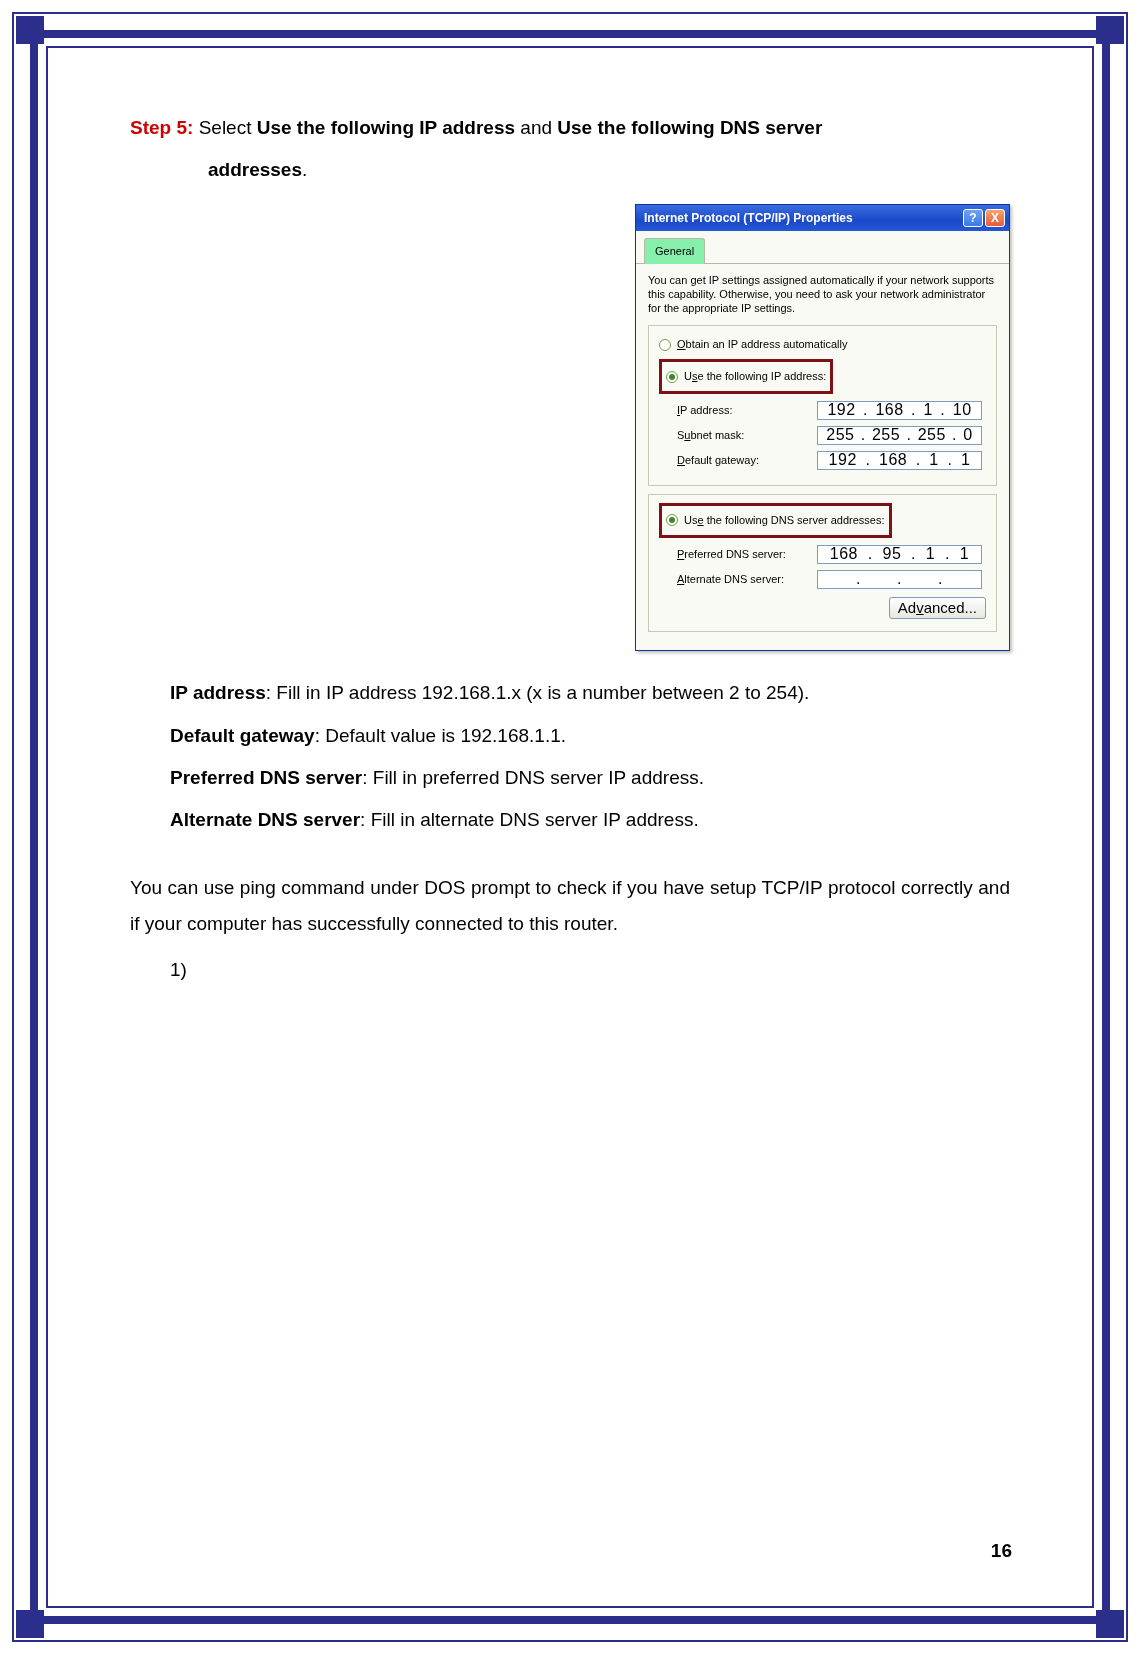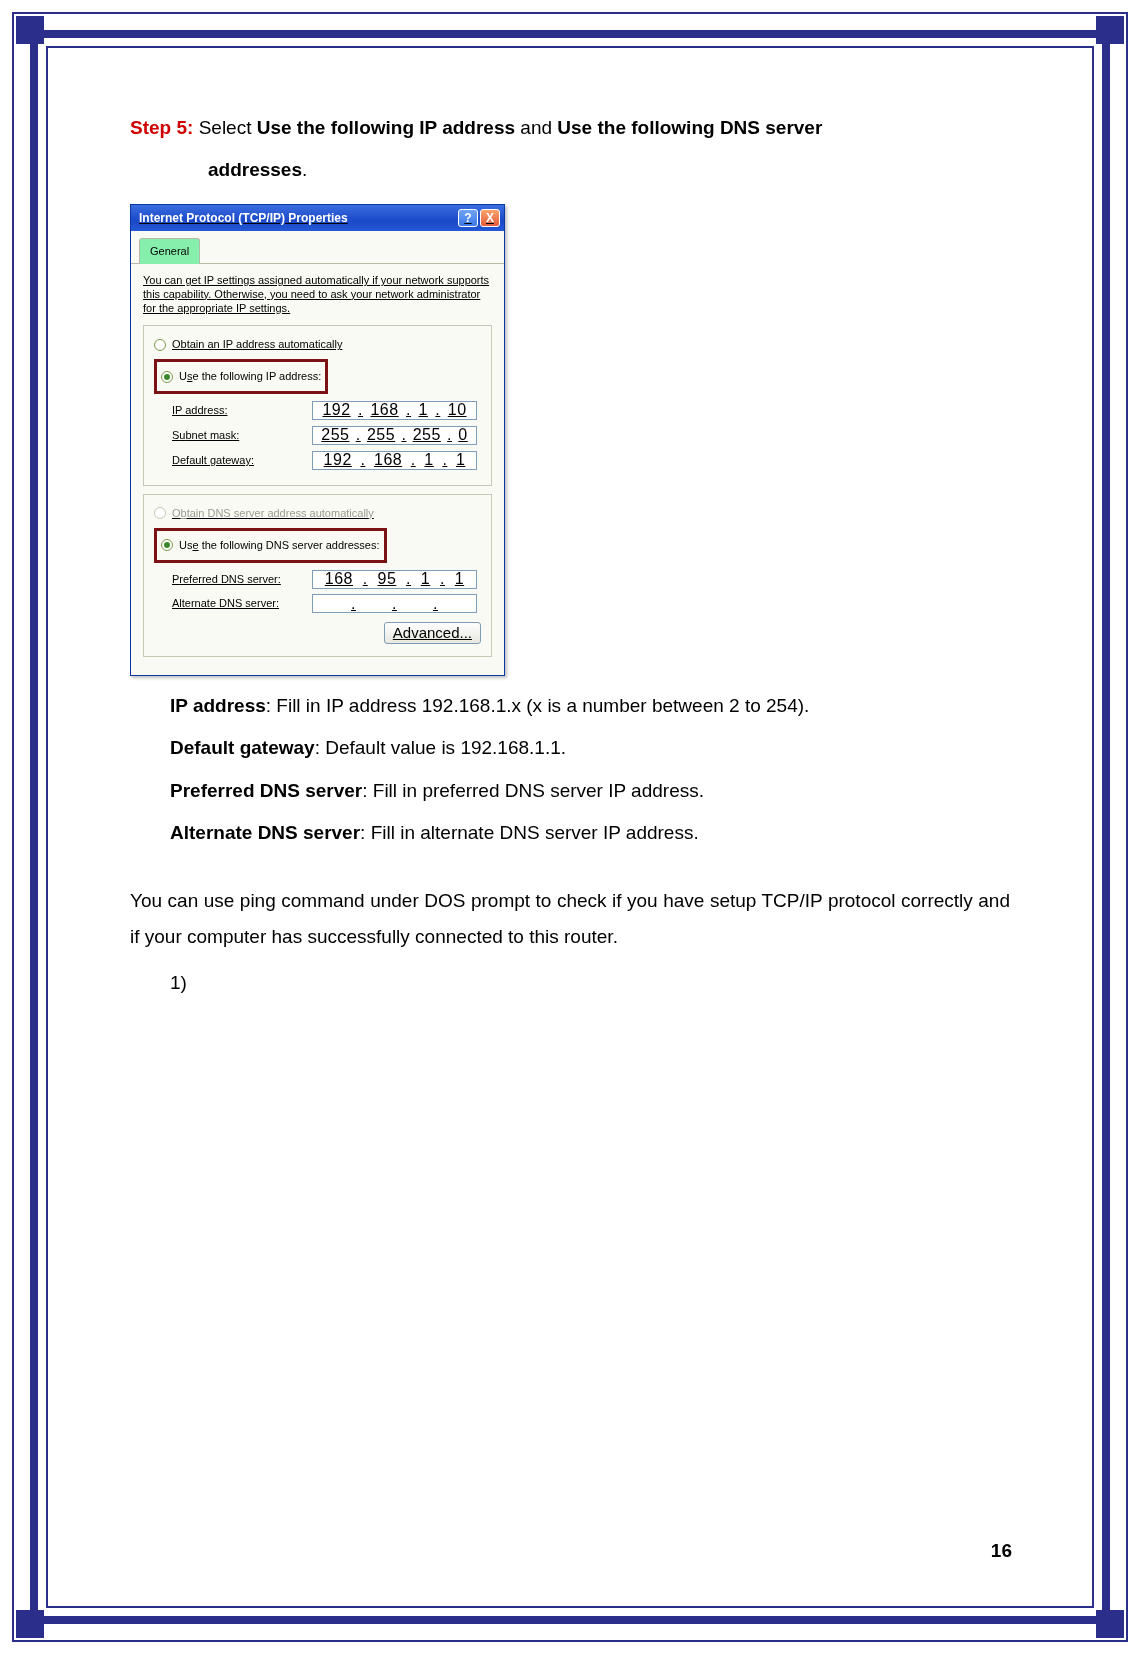--- a/index.html
+++ b/index.html
@@ -52,21 +52,21 @@
 
   .step-line {
     text-align: justify;
     margin-bottom: 6px;
   }
   .step-label { color: #d00000; font-weight: bold; }
   .indent-step { padding-left: 78px; }
   b { font-weight: bold; }
 
   
-  .dialog-wrap { display: flex; justify-content: flex-start; margin: 16px 0 12px 0; text-decoration: underline; }
+  .dialog-wrap { display: flex; justify-content: flex-end; margin: 16px 0 24px 0; }
   .dialog {
     width: 375px;
     border: 1px solid #0a38a0;
     font-family: Tahoma, Arial, sans-serif;
     font-size: 11px;
     background: #ece9d8;
     box-shadow: 2px 2px 3px rgba(0,0,0,0.25);
   }
   .titlebar {
     height: 26px;
@@ -273,24 +273,20 @@
               <span>168</span>
                 <span class="ip-dot">.</span>
               <span>1</span>
                 <span class="ip-dot">.</span>
               <span>1</span>
             </div>
           </div>
         </div>
 
         <div class="group">
-          <div class="radio-row disabled">
-            <span class="radio disabled"></span>
-            <span>O<span class="u">b</span>tain DNS server address automatically</span>
-          </div>
           <div class="hl">
             <div class="radio-row">
               <span class="radio selected"></span>
               <span>Us<span class="u">e</span> the following DNS server addresses:</span>
             </div>
           </div>
           <div class="field-row">
             <span class="field-label"><span class="u">P</span>referred DNS server:</span>
             <div class="ip-input">
               <span>168</span>

